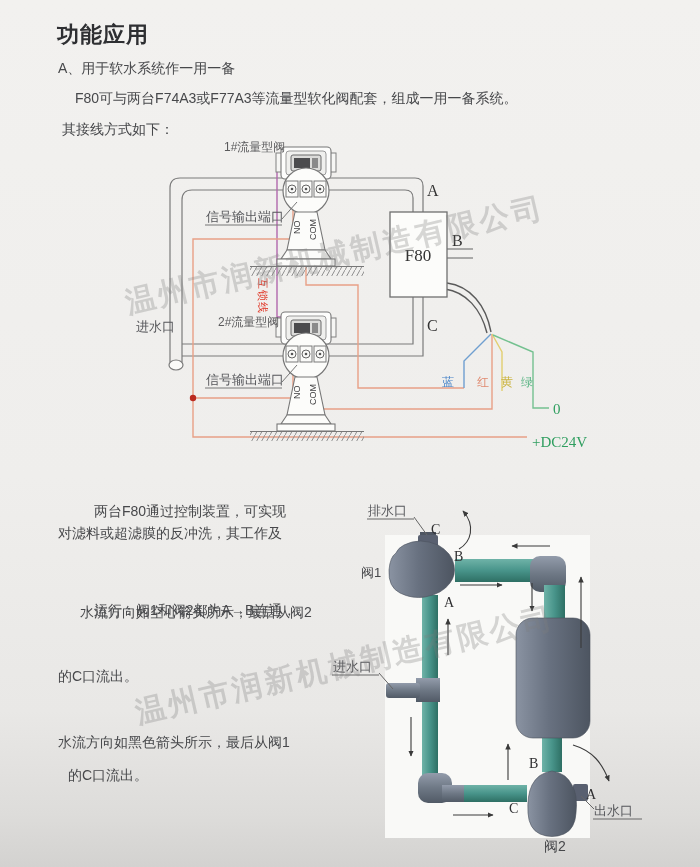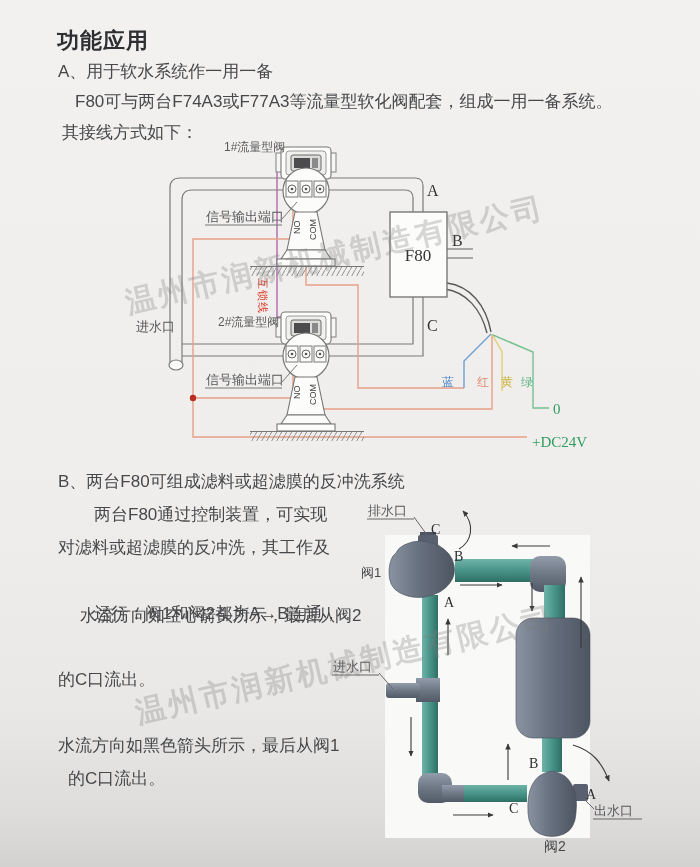--- a/index.html
+++ b/index.html
@@ -1,39 +1,39 @@
 <!DOCTYPE html>
 <html><head>
 <meta charset="utf-8">
 <style>
   html,body{margin:0;padding:0;}
   body{font-family:"Liberation Sans","DejaVu Sans",sans-serif;}
   #page{
     position:relative;width:700px;height:867px;overflow:hidden;
     background:linear-gradient(180deg,#f2f1ef 0%,#efeeec 55%,#e9e8e6 82%,#dddcda 94%,#d3d2d0 100%);
   }
-  .t{position:absolute;white-space:nowrap;color:#47484b;font-size:17px;}
+  .t{position:absolute;white-space:nowrap;color:#47484b;font-size:14px;}
   .title{font-size:22px;font-weight:600;color:#2e2f32;letter-spacing:1px;}
   .wm{
     position:absolute;width:470px;text-align:center;
     font-size:30px;font-weight:bold;letter-spacing:3px;
     color:rgba(125,125,125,0.30);
     transform:rotate(-13deg);transform-origin:center;
     pointer-events:none;z-index:6;white-space:nowrap;
   }
   svg{position:absolute;left:0;top:0;}
   svg text{font-family:"Liberation Sans","DejaVu Sans",sans-serif;}
   .serif{font-family:"Liberation Serif","DejaVu Serif",serif;}
 </style>
 </head>
 <body>
 
 <div id="page">
 
-  <div class="t title" style="left:57px;top:26px;">功能应用</div>
+  <div class="t title" style="left:57px;top:20px;">功能应用</div>
   <div class="t" style="left:58px;top:60px;">A、用于软水系统作一用一备</div>
   <div class="t" style="left:75px;top:90px;">F80可与两台F74A3或F77A3等流量型软化阀配套，组成一用一备系统。</div>
   <div class="t" style="left:62px;top:121px;">其接线方式如下：</div>
 
   <svg width="700" height="470" viewBox="0 0 700 470">
     <defs>
       <pattern id="hatch" patternUnits="userSpaceOnUse" width="5" height="9">
         <path d="M5,0 L0,9" stroke="#8f8f8f" stroke-width="1"></path>
       </pattern>
       <marker id="ah" markerWidth="8" markerHeight="8" refX="5" refY="2.5" orient="auto">
@@ -119,23 +119,22 @@
     <text x="427" y="331" class="serif" font-size="16" fill="#333">C</text>
 
     <text x="442" y="386" font-size="12" fill="#4a85c8">蓝</text>
     <text x="477" y="386" font-size="12" fill="#e08a70">红</text>
     <text x="501" y="386" font-size="12" fill="#c9b23e">黄</text>
     <text x="521" y="386" font-size="12" fill="#5cb585">绿</text>
     <text x="553" y="414" class="serif" font-size="15" fill="#2f9e5f">0</text>
     <text x="532" y="447" class="serif" font-size="15" fill="#2f9e5f">+DC24V</text>
   </svg>
 
-  <div class="t" style="left:58px;top:470px;">B、两台F80可组成滤料或超滤膜的反冲洗系统</div>
   <div class="t" style="left:94px;top:503px;">两台F80通过控制装置，可实现</div>
-  <div class="t" style="left:58px;top:536px;text-align:right;">对滤料或超滤膜的反冲洗，其工作及</div>
+  <div class="t" style="left:58px;top:525px;text-align:right;">对滤料或超滤膜的反冲洗，其工作及</div>
   <div class="t" style="left:94px;top:602px;">运行：阀1和阀2都为A→B连通，</div>
   <div class="t" style="left:58px;top:604px;margin-left:22px;">水流方向如空心箭头所示，最后从阀2</div>
   <div class="t" style="left:58px;top:668px;">的C口流出。</div>
   <div class="t" style="left:58px;top:734px;">水流方向如黑色箭头所示，最后从阀1</div>
   <div class="t" style="left:68px;top:767px;">的C口流出。</div>
 
   <svg style="left:330px;top:495px;" width="330" height="365" viewBox="0 0 330 365">
     <defs>
       <linearGradient id="pipeH" x1="0" y1="0" x2="0" y2="1">
         <stop offset="0" stop-color="#6fb3a8"></stop>

